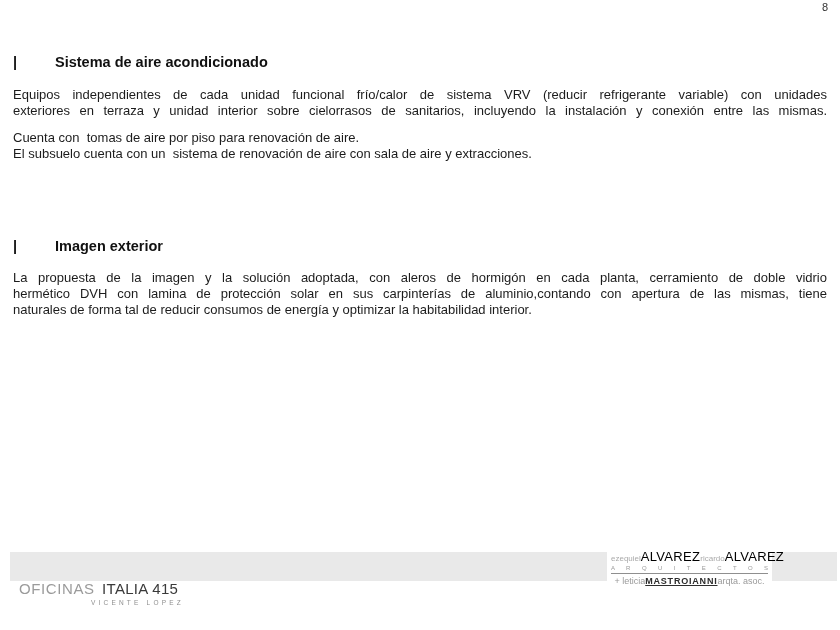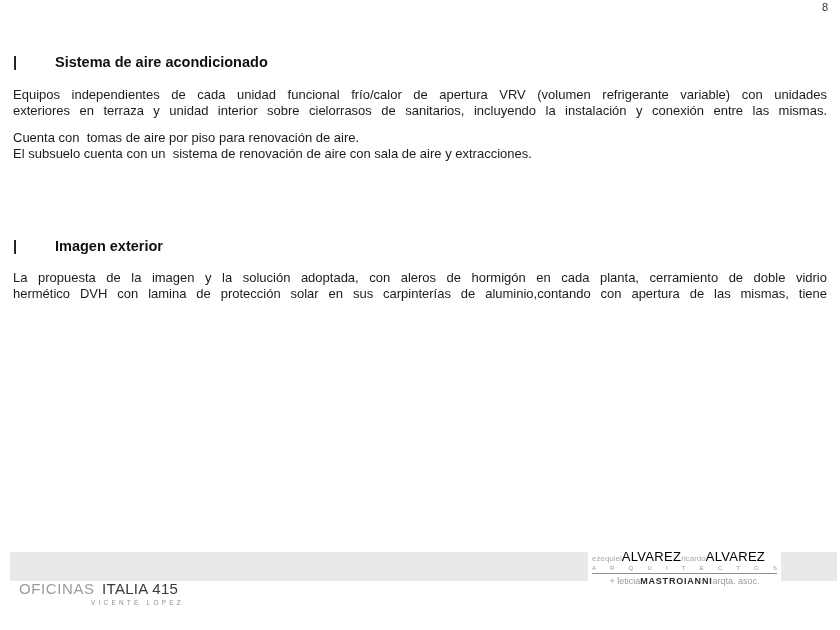--- a/index.html
+++ b/index.html
@@ -19,67 +19,68 @@
   .line { font-size:13px; line-height:16px; white-space:pre-wrap; }
   .line.fill { white-space:normal; text-align:justify; text-align-last:justify; }
 
   .footer-bar { position:absolute; left:10px; top:552px; width:827px; height:29px; background:#e9e9e9; }
   .brand { position:absolute; left:9px; top:1px; white-space:nowrap;margin-top:27px; }
   .brand-prefix { color:#9b9b9b; font-size:15px; letter-spacing:0.6px; }
   .brand-name { color:#3a3a3a; font-size:15px; letter-spacing:0.3px; margin-left:3px; }
   .brand-sub { color:#8f8f8f; font-size:6.5px; letter-spacing:3.2px; margin-left:72px; margin-top:1px; }
 
   .arch-box {
-    position:absolute; left:588px; top:549px; width:193px; height:38px;
+    position:absolute; left:607px; top:549px; width:165px; height:38px;
     background:#ffffff; box-sizing:border-box; padding:1px 4px 0;
   }
   .names { display:flex; align-items:baseline; white-space:nowrap; line-height:13px; }
   .names .fn { font-size:8px; color:#a9a9a9; }
   .names .ln { font-size:13px; color:#000000; letter-spacing:0.3px; }
   .prof {
     font-size:6px; color:#9a9a9a; line-height:7px; padding-bottom:1px;
     border-bottom:1px solid #8f8f8f; text-align:justify; text-align-last:justify;
   }
   .assoc { display:flex; justify-content:center; align-items:baseline; font-size:9px; margin-top:2px; line-height:10px; }
   .assoc .a1 { color:#9a9a9a; }
-  .assoc .a2 { color:#2d2d2d; font-weight:700; letter-spacing:0.8px; }
+  .assoc .a2 { color:#2d2d2d; font-weight:700; letter-spacing:0.8px;text-decoration:underline; }
   .assoc .a3 { color:#9a9a9a; }
 </style>
 </head>
 <body>
 
 <div class="page">
 
   <div class="page-number">8</div>
 
   <div class="content">
 
     <div class="sec-head s1">
       <span class="pipe">|</span>
       <span class="h-text">Sistema de aire acondicionado</span>
     </div>
 
     <div class="para p1">
-      <div class="line fill">Equipos independientes de cada unidad funcional frío/calor de apertura VRV (volumen refrigerante variable) con unidades</div>
+      <div class="line fill">Equipos independientes de cada unidad funcional frío/calor de sistema VRV (reducir refrigerante variable) con unidades</div>
       <div class="line fill">exteriores en terraza y unidad interior sobre cielorrasos de sanitarios, incluyendo la instalación y conexión entre las mismas.</div>
     </div>
 
     <div class="para p2">
       <div class="line">Cuenta con  tomas de aire por piso para renovación de aire.</div>
       <div class="line">El subsuelo cuenta con un  sistema de renovación de aire con sala de aire y extracciones.</div>
     </div>
 
     <div class="sec-head s2">
       <span class="pipe">|</span>
       <span class="h-text">Imagen exterior</span>
     </div>
 
     <div class="para p3">
       <div class="line fill">La propuesta de la imagen y la solución adoptada, con aleros de hormigón en cada planta, cerramiento de doble vidrio</div>
       <div class="line fill">hermético DVH con lamina de protección solar en sus  carpinterías de aluminio,contando con apertura de las mismas,  tiene</div>
+      <div class="line">naturales de forma tal de reducir consumos de energía y optimizar la habitabilidad interior.</div>
     </div>
 
   </div>
 
   <div class="footer-bar">
     <div class="brand">
       <div class="brand-line">
         <span class="brand-prefix">OFICINAS</span>
         <span class="brand-name">ITALIA 415</span>
       </div>

